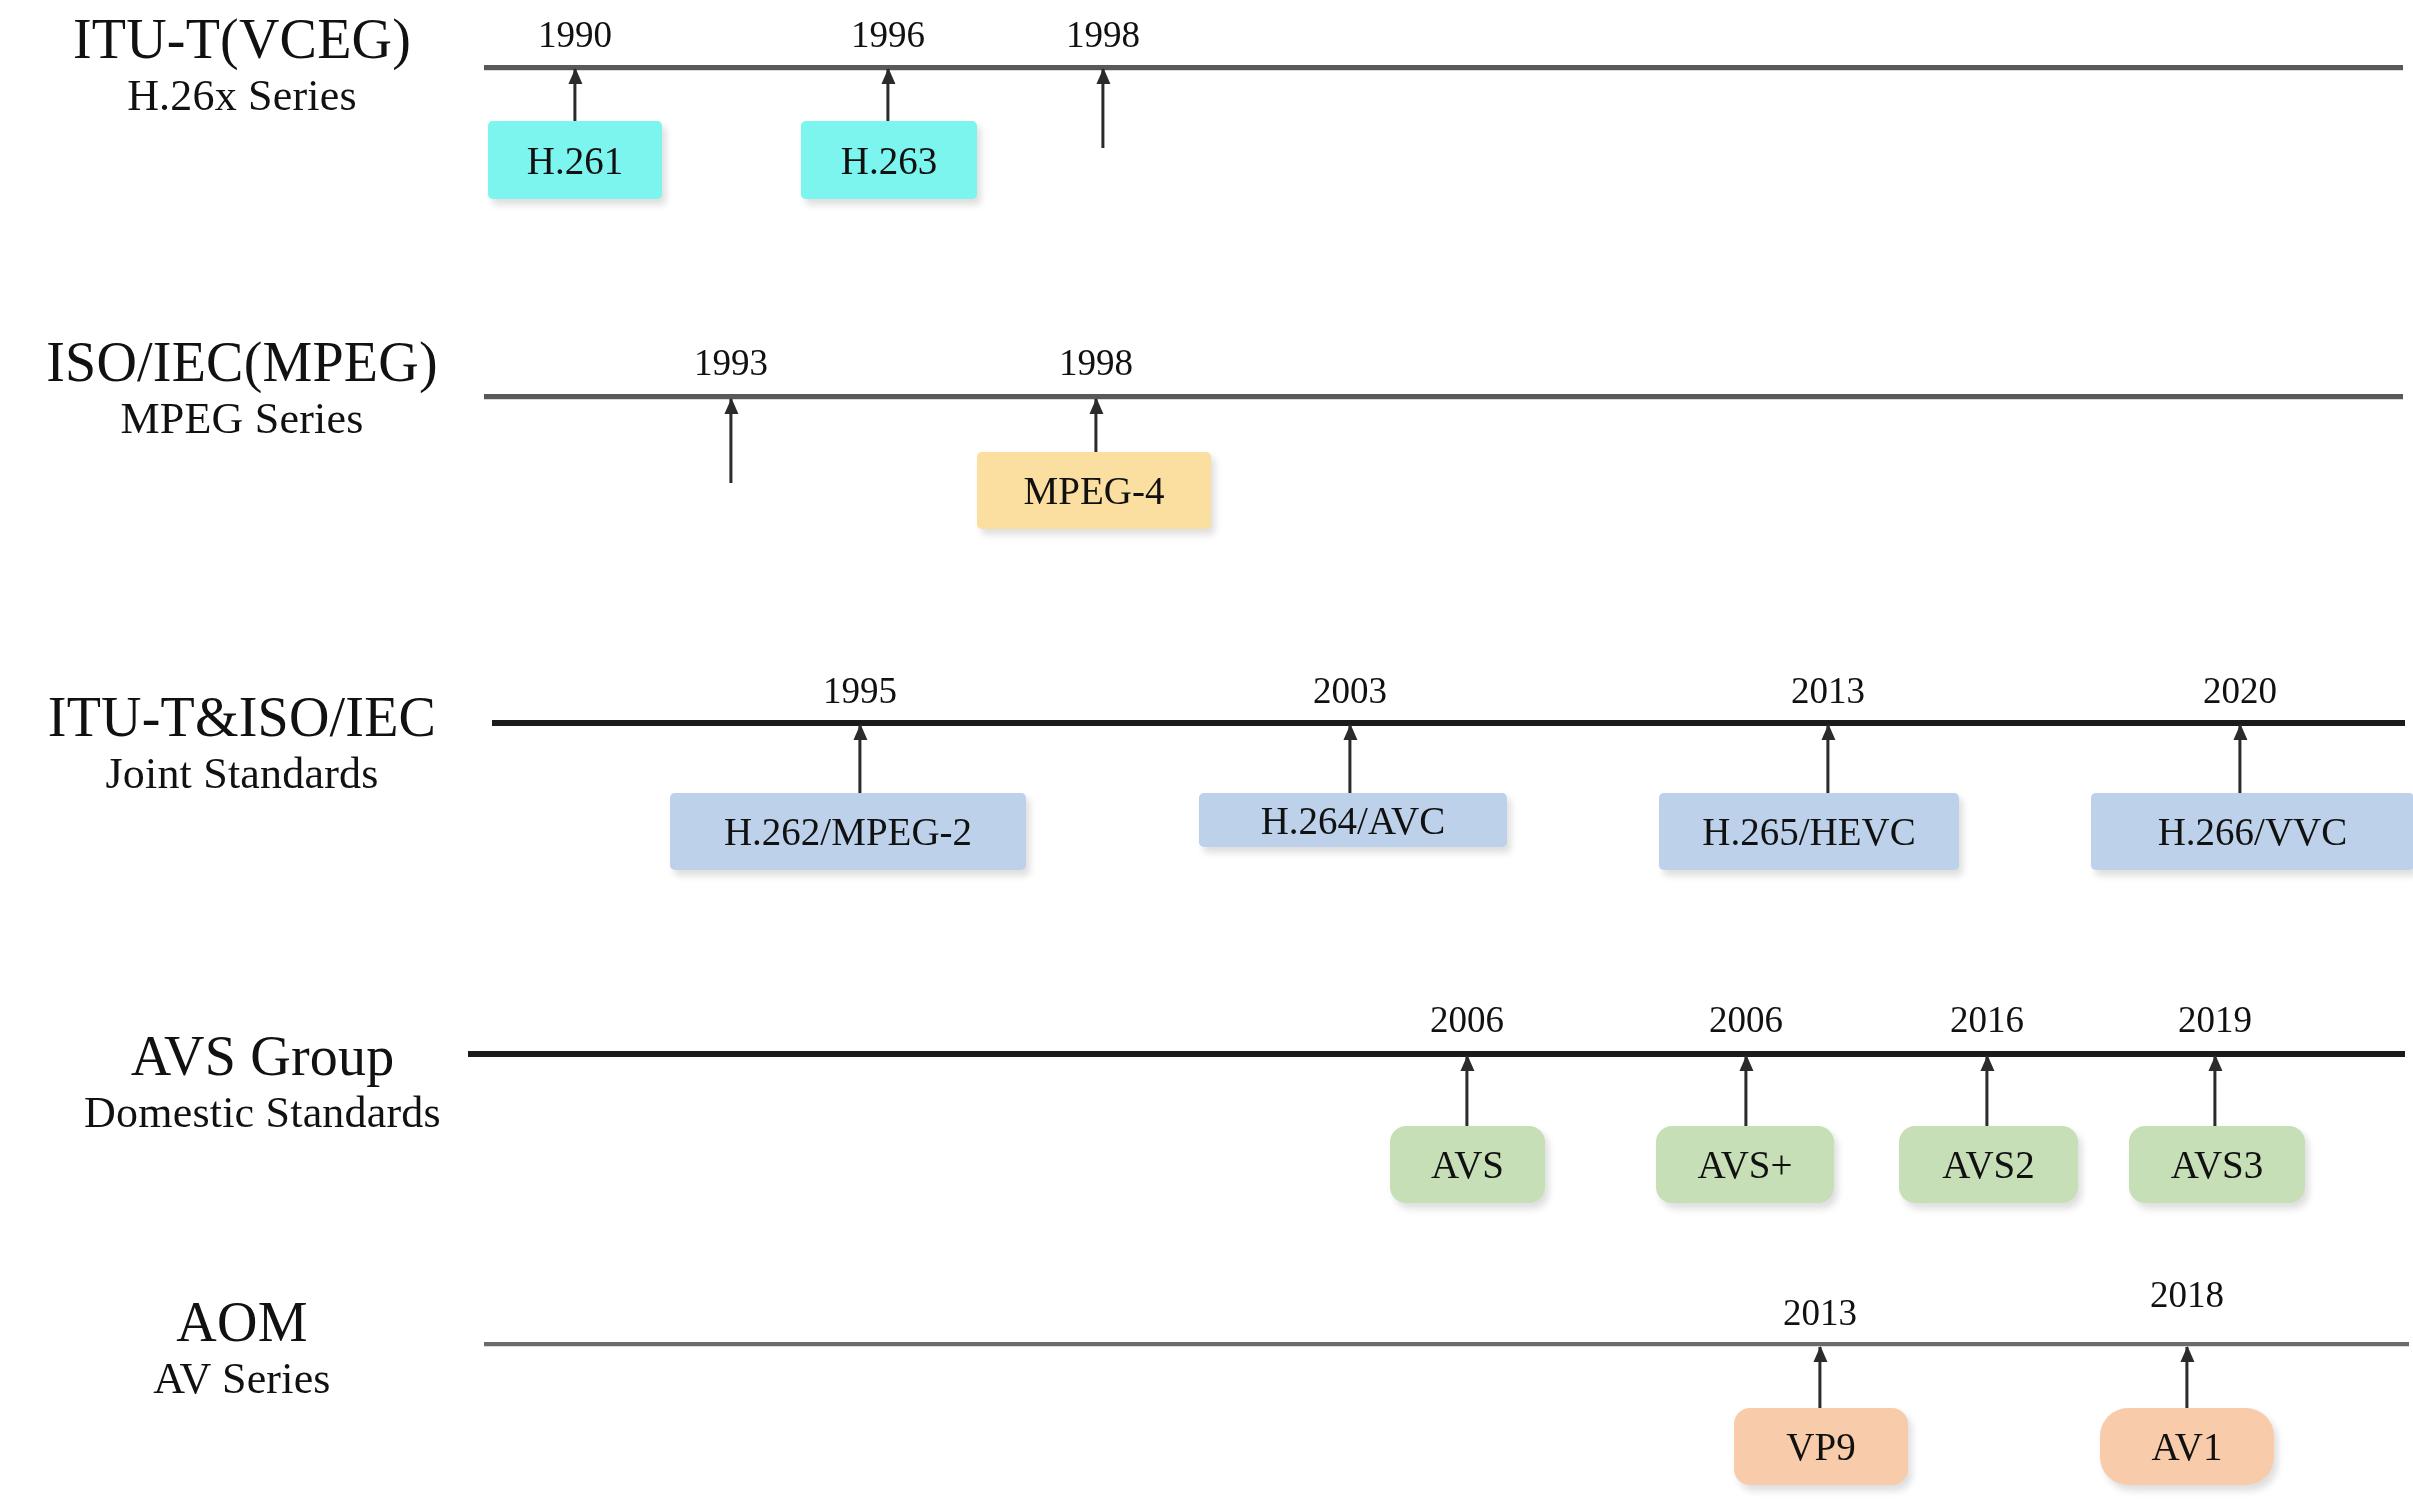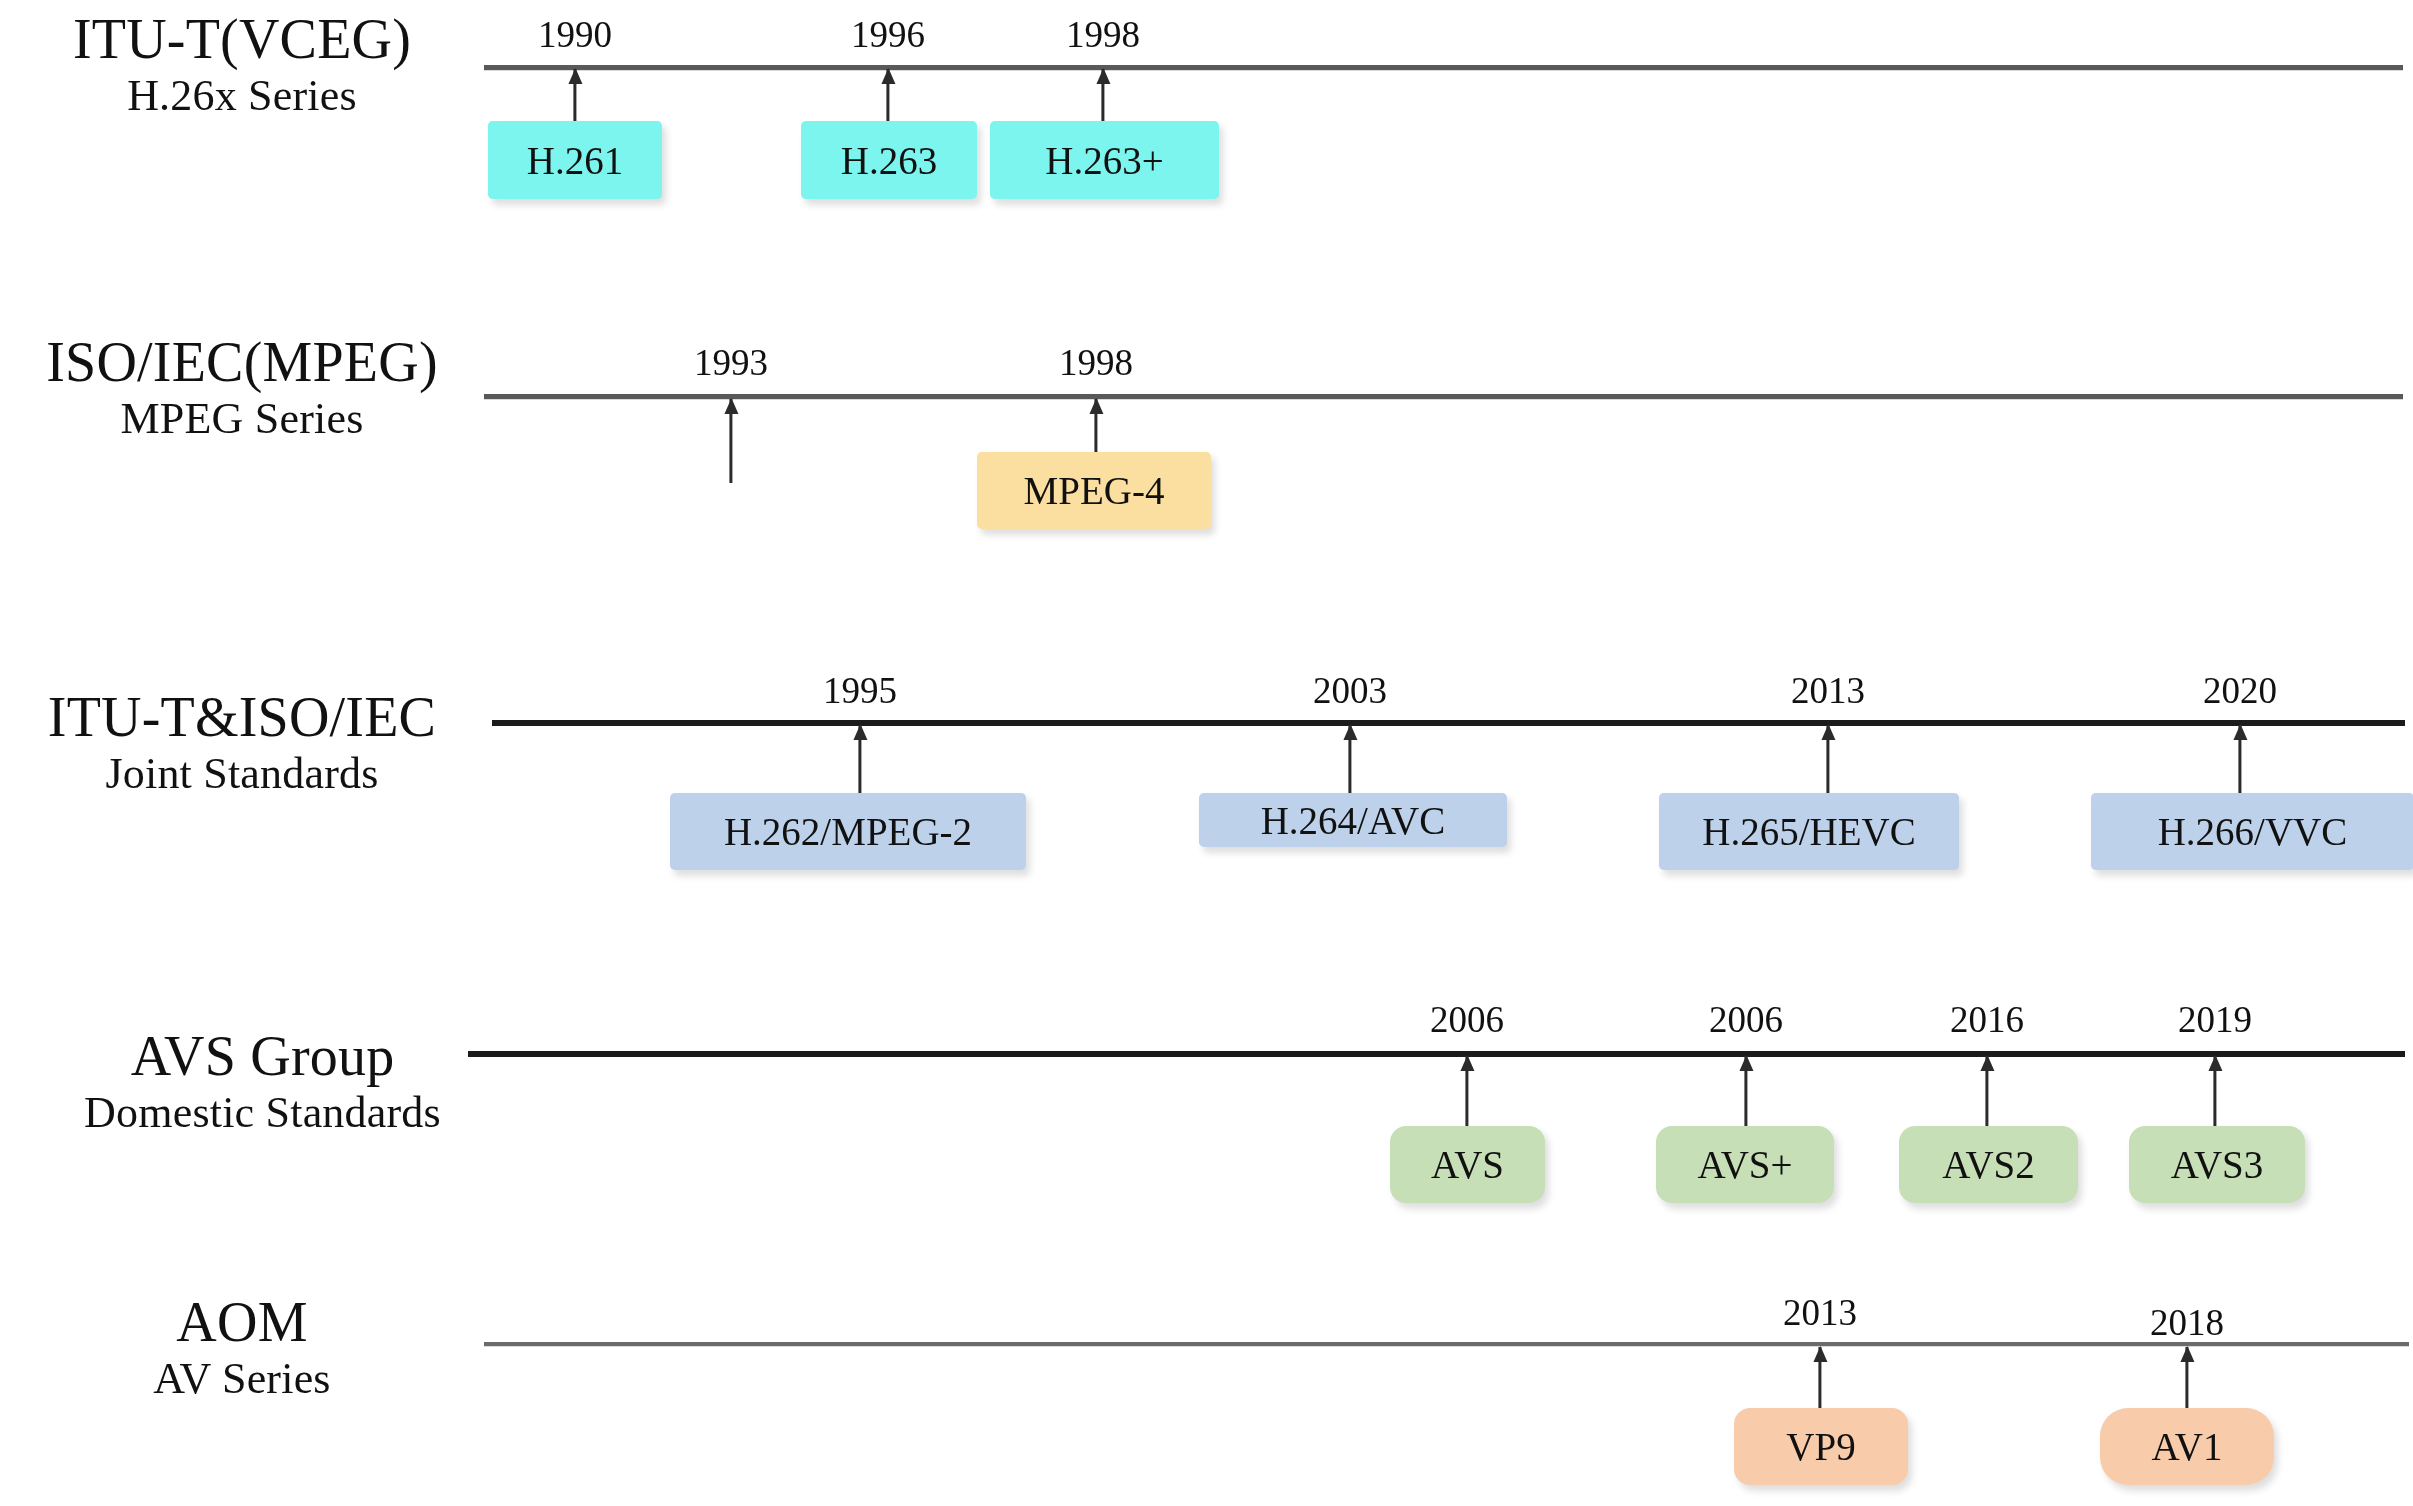--- a/index.html
+++ b/index.html
@@ -61,23 +61,20 @@
     </div>
 
     <div class="year" style="left:888px;top:16px;">1996</div>
     <div class="conn" style="left:888px;top:69px;height:79px;"></div>
     <div class="box r-sq" style="left:801px;top:121px;width:176px;height:78px;background:#7BF5EE;">
       <span>H.263</span>
     </div>
 
     <div class="year" style="left:1103px;top:16px;">1998</div>
     <div class="conn" style="left:1103px;top:69px;height:79px;"></div>
-    <div class="box r-sq" style="left:990px;top:121px;width:229px;height:78px;background:#7BF5EE;">
-      <span>H.263+</span>
-    </div>
   </div>
 
   <div class="row" style="top:323px;height:266px;">
     <div class="rowlabel" style="top:8px;">
       <span class="l1">ISO/IEC(MPEG)</span>
       <span class="l2">MPEG Series</span>
     </div>
     <div class="axis" style="left:484px;top:71px;width:1919px;"></div>
 
     <div class="year" style="left:731px;top:21px;">1993</div>
@@ -160,21 +157,21 @@
       <span class="l2">AV Series</span>
     </div>
     <div class="axis thin" style="left:484px;top:71px;width:1925px;"></div>
 
     <div class="year" style="left:1820px;top:22.6px;">2013</div>
     <div class="conn" style="left:1820px;top:76px;height:87px;"></div>
     <div class="box r-rd" style="left:1734px;top:137px;width:174px;height:77px;background:#F8CCAA;">
       <span>VP9</span>
     </div>
 
-    <div class="year" style="left:2187px;top:33px;font-family:Liberation Serif, serif;">2018</div>
+    <div class="year" style="left:2187px;top:5px;font-family:Liberation Serif, serif;">2018</div>
     <div class="conn" style="left:2187px;top:76px;height:87px;"></div>
     <div class="box r-rd" style="left:2100px;top:137px;width:174px;height:77px;background:#F8CCAA;border-radius:28px;">
       <span>AV1</span>
     </div>
   </div>
 
 </div>
 
 
 </body></html>

